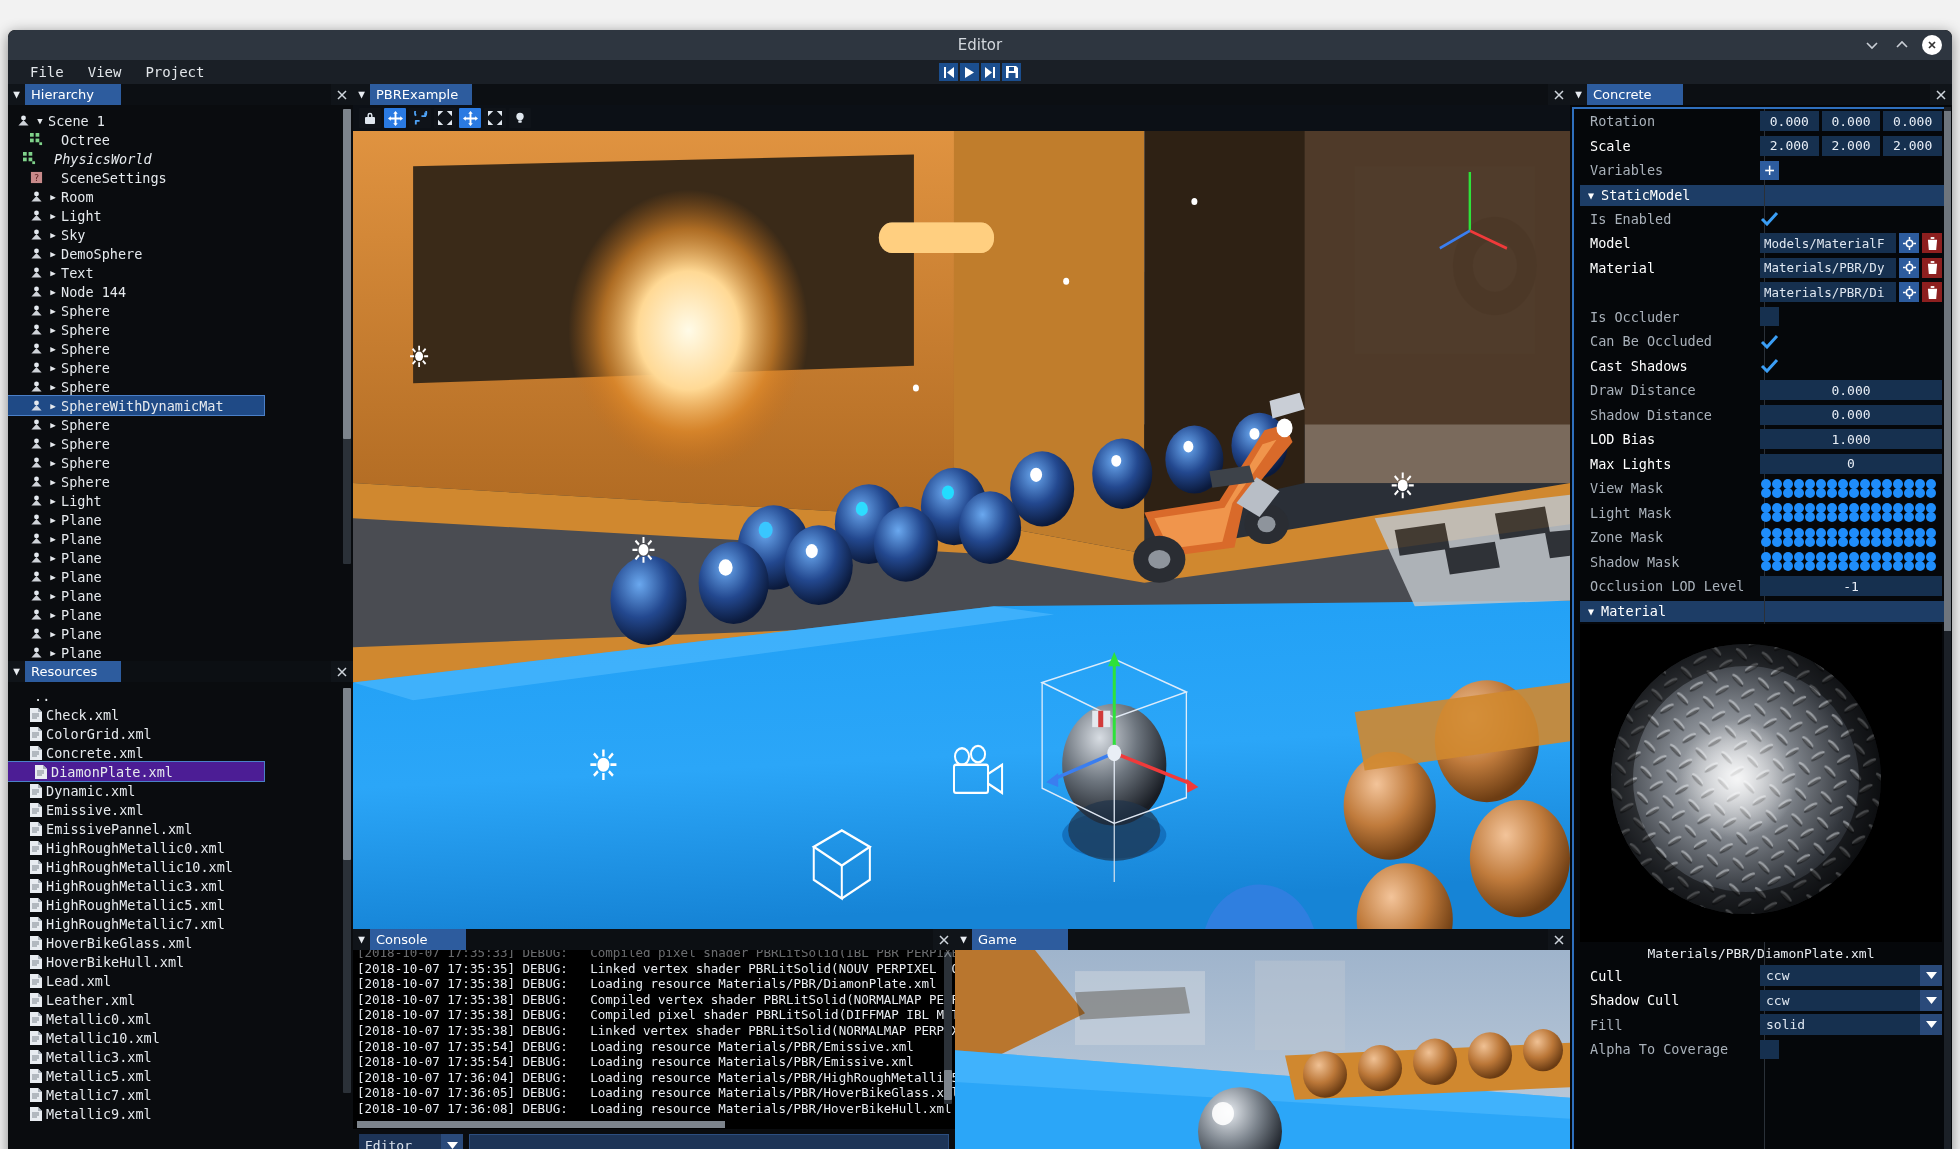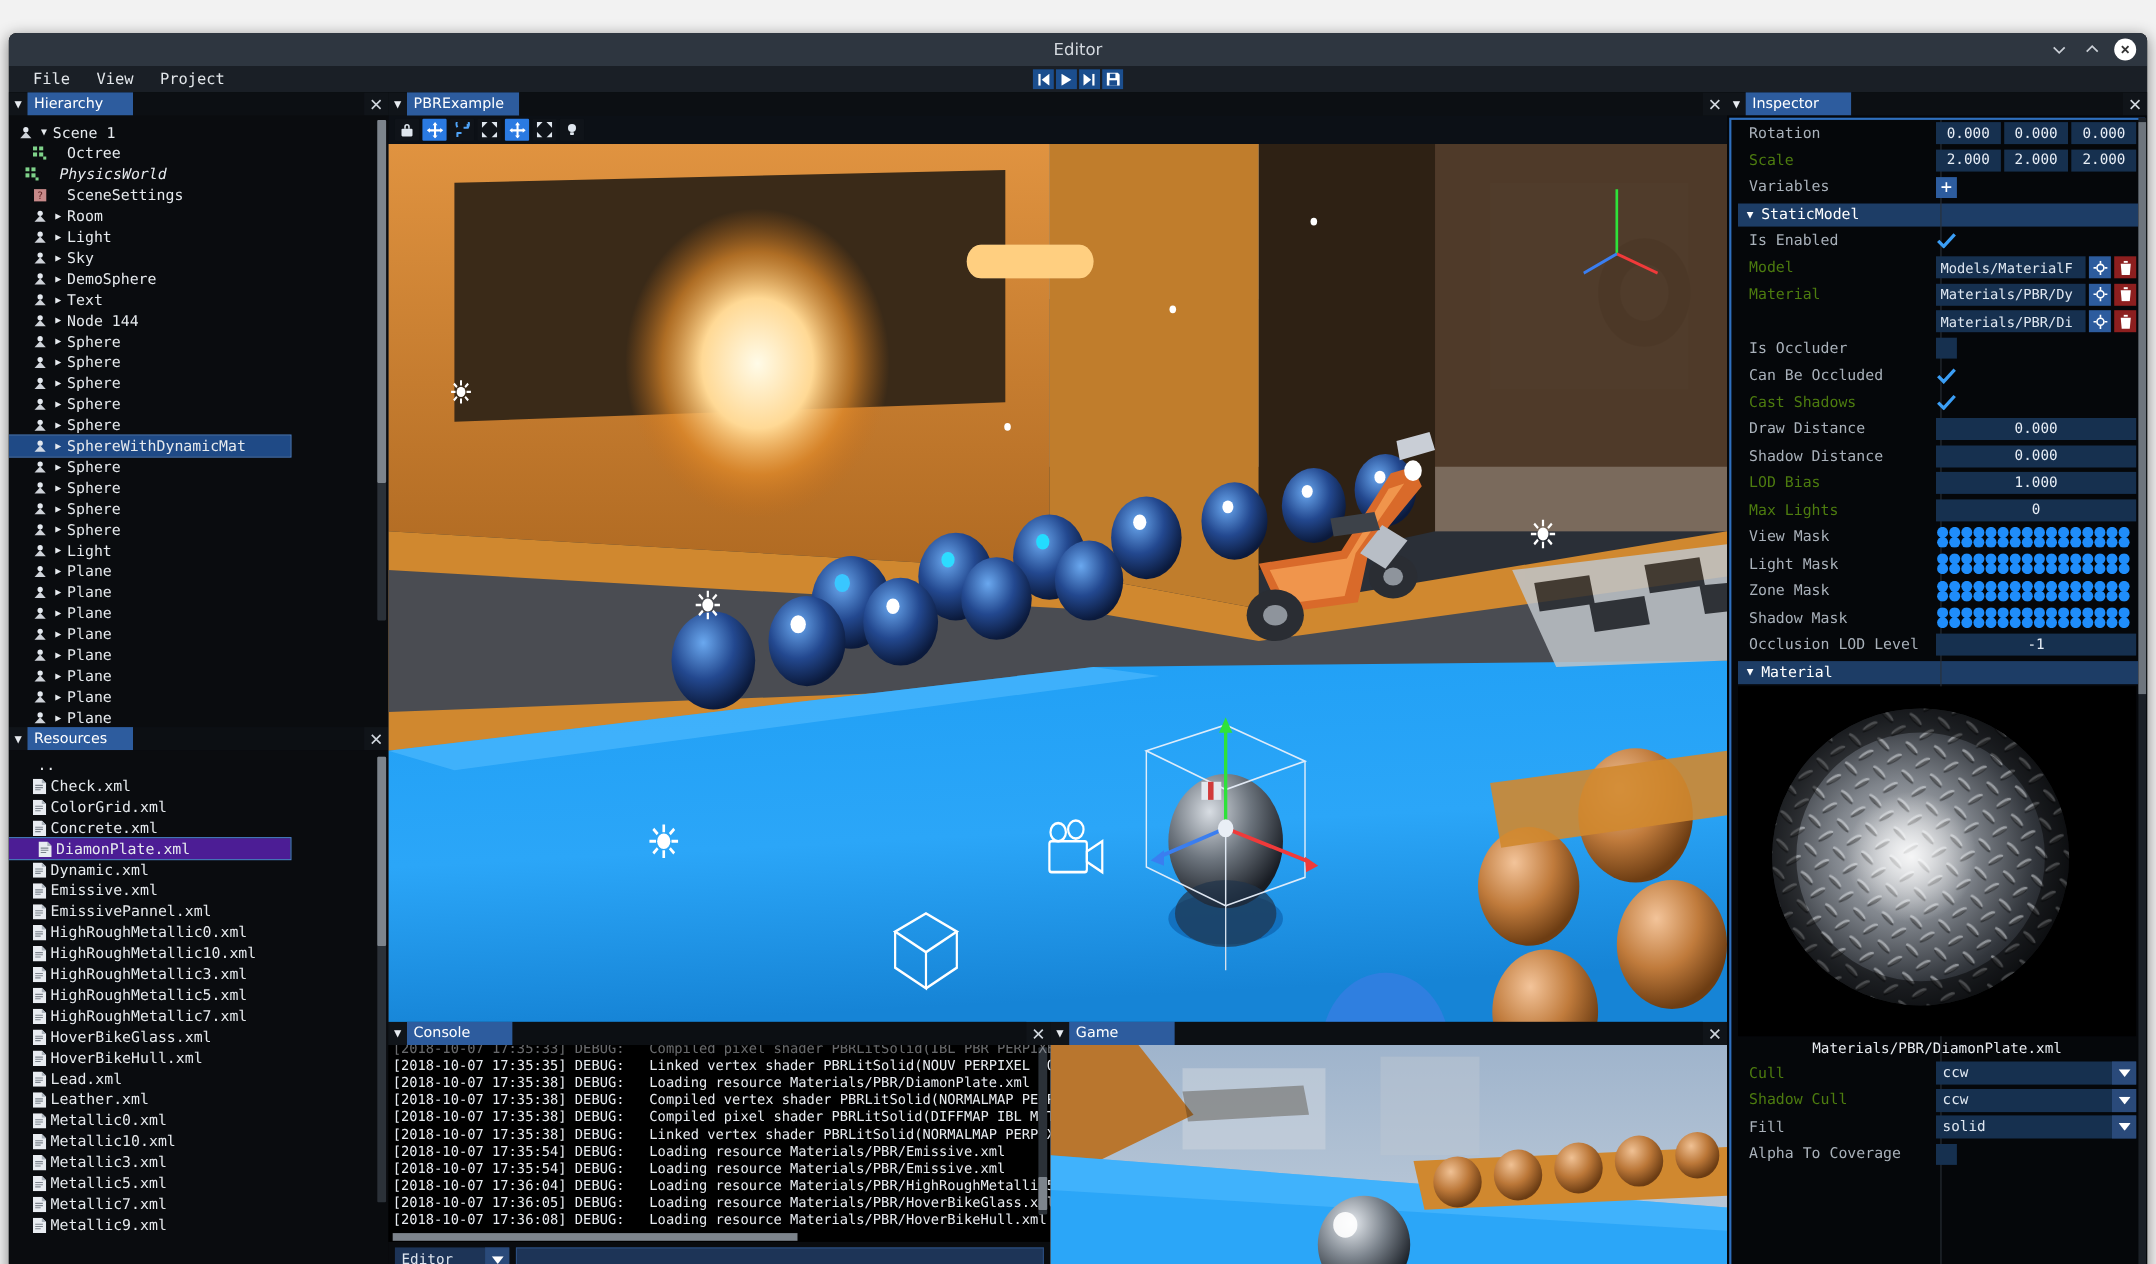--- a/index.html
+++ b/index.html
@@ -149,21 +149,21 @@
   
   .rightcol { width: 382px; flex: none; display: flex; flex-direction: column; background: #0b0d10; }
   .inspbody { flex: 1; background: #05070a; position: relative; overflow: hidden; display: flex; }
   .inspinner { flex: 1; border: 2px solid #2f6fbd; margin: 2px; overflow: hidden; position: relative; background: #05070a; }
   .irow { height: 24.5px; display: flex; align-items: center; position: relative; }
   .ilabel {
     width: 186px; flex: none; font-size: 13.5px; padding-left: 16px;
     color: #a9b1ba; white-space: nowrap; overflow: hidden;
     font-family: "DejaVu Sans Mono", monospace;
   }
-  .ilabel.bright { color: #4d7c0f; }
+  .ilabel.bright { color: #ffffff; }
   .ifields { flex: 1; display: flex; align-items: center; gap: 3px; padding-right: 6px; }
   .num {
     background: #16304f; color: #e8eef6; font-size: 13px; height: 20px;
     display: flex; align-items: center; justify-content: center; flex: 1;
     cursor: text; font-family: "DejaVu Sans Mono", monospace;
   }
   .numwide { background: #16304f; color: #e8eef6; font-size: 13px; height: 20px;
     display: flex; align-items: center; justify-content: center; flex: 1; cursor: text;
     font-family: "DejaVu Sans Mono", monospace; }
   .chk { width: 19px; height: 19px; background: #16304f; cursor: pointer; display: flex; align-items: center; justify-content: center; }
@@ -1145,21 +1145,21 @@
               <path d="M120 40 L230 35 L235 60 L125 66 Z" fill="#3a2a18" opacity=".35"></path>
             </svg>
           </div>
         </div>
       </div>
     </div>
 
     <div class="rightcol">
       <div class="panelhdr">
         <div class="caret">▼</div>
-        <div class="tab">Inspector</div>
+        <div class="tab">Concrete</div>
         <div class="hdrfill"></div>
         <div class="xbtn">
           <svg width="14" height="14" viewBox="0 0 14 14" fill="none" stroke="#cfd5dc" stroke-width="1.5">
               <path d="M3 3l8 8M11 3l-8 8"></path>
             </svg>
         </div>
       </div>
 
       <div class="inspbody">
         <div class="inspinner">

